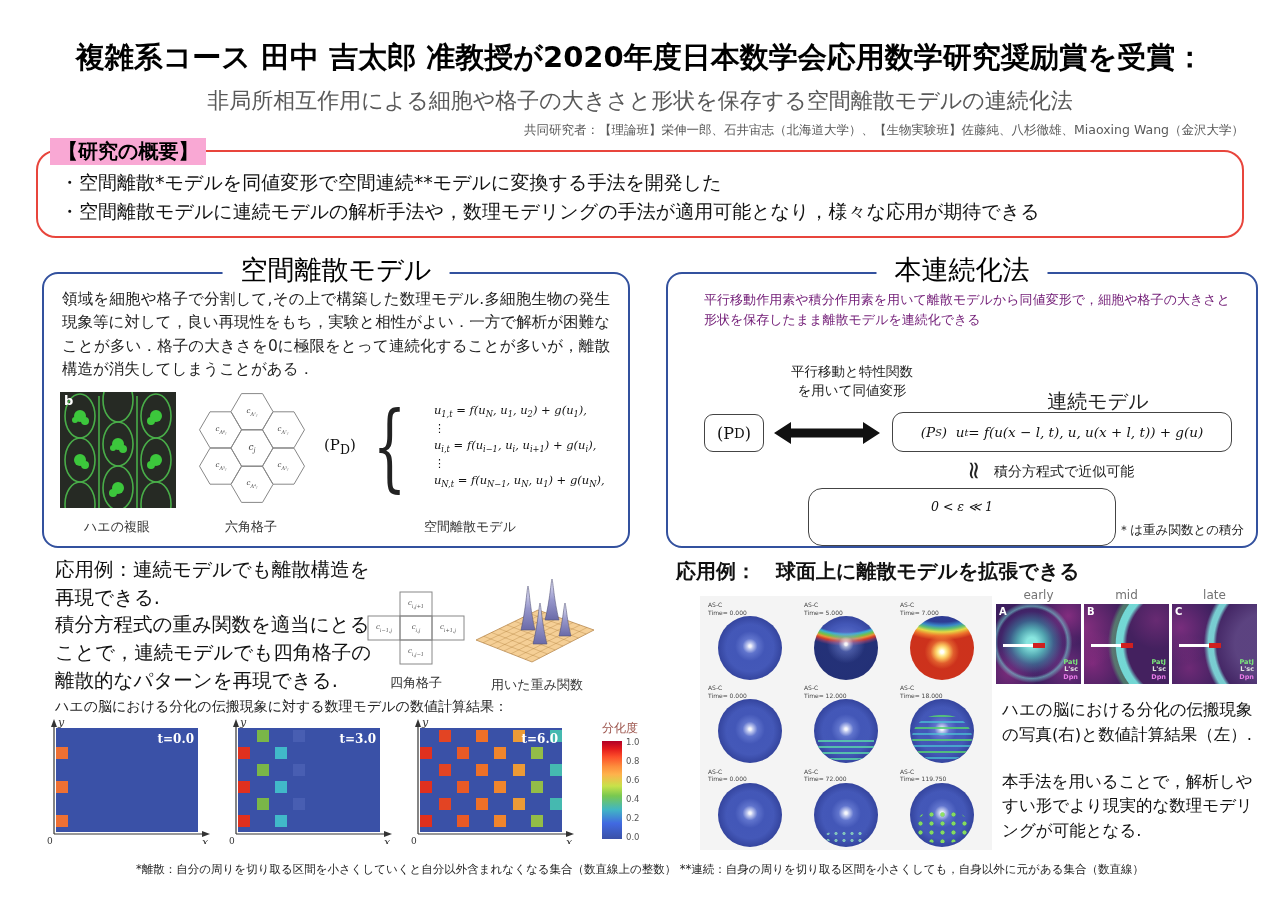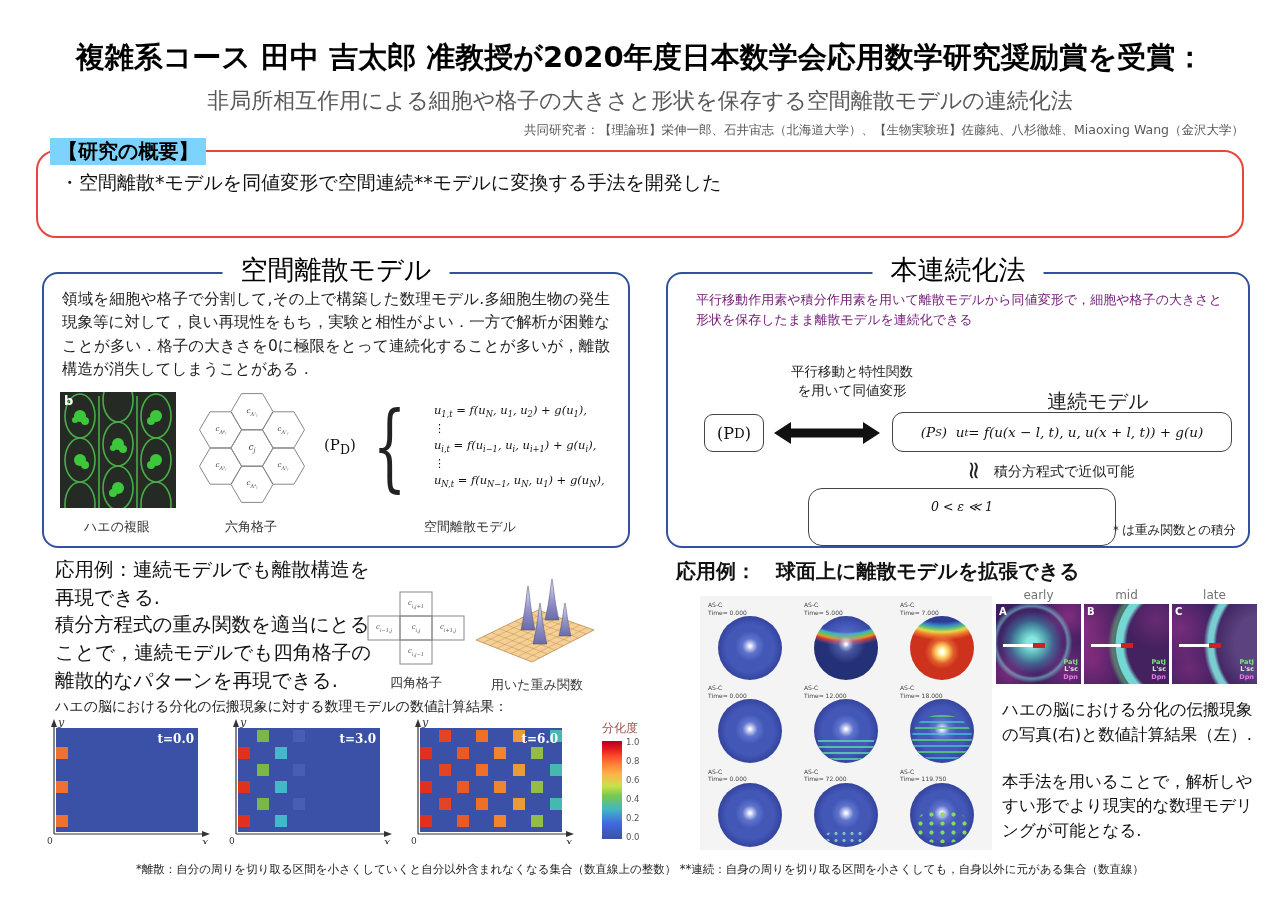--- a/index.html
+++ b/index.html
@@ -4,26 +4,26 @@
 <style>
   html,body{margin:0;padding:0;background:#fff;}
   .page{position:relative;width:1280px;height:904px;background:#fff;overflow:hidden;
         font-family:"DejaVu Sans","Liberation Sans",sans-serif;color:#111;}
   
   .title{position:absolute;top:38px;left:0;right:0;text-align:center;font-size:29px;font-weight:bold;color:#000;}
   .subtitle{position:absolute;top:86px;left:0;right:0;text-align:center;font-size:22px;color:#595959;}
   .coauthors{position:absolute;top:122px;left:360px;right:36px;text-align:right;font-size:12.5px;color:#595959;}
   
   .ov-box{position:absolute;left:36px;top:150px;width:1204px;height:84px;border:2px solid #e8453c;border-radius:20px;}
-  .ov-label{position:absolute;left:12px;top:-14px;background:#7dd3fc;padding:0 8px;font-size:20px;font-weight:600;color:#000;}
+  .ov-label{position:absolute;left:12px;top:-14px;background:#f9a8d4;padding:0 8px;font-size:20px;font-weight:600;color:#000;}
   .ov-bullets{padding:16px 10px 0 22px;font-size:19px;line-height:1.55;color:#111;}
   
   .panel{position:absolute;top:272px;height:272px;border:2.3px solid #33519e;border-radius:16px;background:#fff;}
   .panel-left{left:42px;width:584px;}
-  .panel-right{left:666px;width:580px;}
+  .panel-right{left:666px;width:580px;padding-left:8px;}
   .panel-title{position:absolute;top:-22px;left:50%;transform:translateX(-50%);background:#fff;padding:0 18px;
                font-size:27px;color:#000;white-space:nowrap;}
   .pl-body{margin:14px 18px 0 18px;font-size:15.5px;line-height:1.5;color:#222;text-align:justify;}
   .pr-body{margin:16px 26px 0 28px;font-size:13px;line-height:1.55;color:#701a75;text-align:justify;}
   .cap{position:absolute;top:244px;font-size:13px;color:#333;text-align:center;}
   .cap-eye{left:14px;width:118px;}
   .cap-hex{left:140px;width:134px;}
   .cap-eq{left:280px;width:292px;}
   
   .eye{position:absolute;left:16px;top:118px;width:116px;height:116px;}
@@ -139,20 +139,21 @@
 <div class="page">
 
   <div class="title">複雑系コース 田中 吉太郎 准教授が2020年度日本数学会応用数学研究奨励賞を受賞：</div>
   <div class="subtitle">非局所相互作用による細胞や格子の大きさと形状を保存する空間離散モデルの連続化法</div>
   <div class="coauthors">共同研究者：【理論班】栄伸一郎、石井宙志（北海道大学）、【生物実験班】佐藤純、八杉徹雄、Miaoxing Wang（金沢大学）</div>
 
   <div class="ov-box">
     <div class="ov-label">【研究の概要】</div>
     <div class="ov-bullets">
       <div>・空間離散*モデルを同値変形で空間連続**モデルに変換する手法を開発した</div>
+      <div>・空間離散モデルに連続モデルの解析手法や，数理モデリングの手法が適用可能となり，様々な応用が期待できる</div>
     </div>
   </div>
 
   <div class="panel panel-left">
     <div class="panel-title">空間離散モデル</div>
     <div class="pl-body">領域を細胞や格子で分割して,その上で構築した数理モデル.多細胞生物の発生現象等に対して，良い再現性をもち，実験と相性がよい．一方で解析が困難なことが多い．格子の大きさを0に極限をとって連続化することが多いが，離散構造が消失してしまうことがある．</div>
 
     <div class="eye">
       <svg width="116" height="116" viewBox="0 0 116 116">
         <rect x="0" y="0" width="116" height="116" fill="#262a24"></rect>

